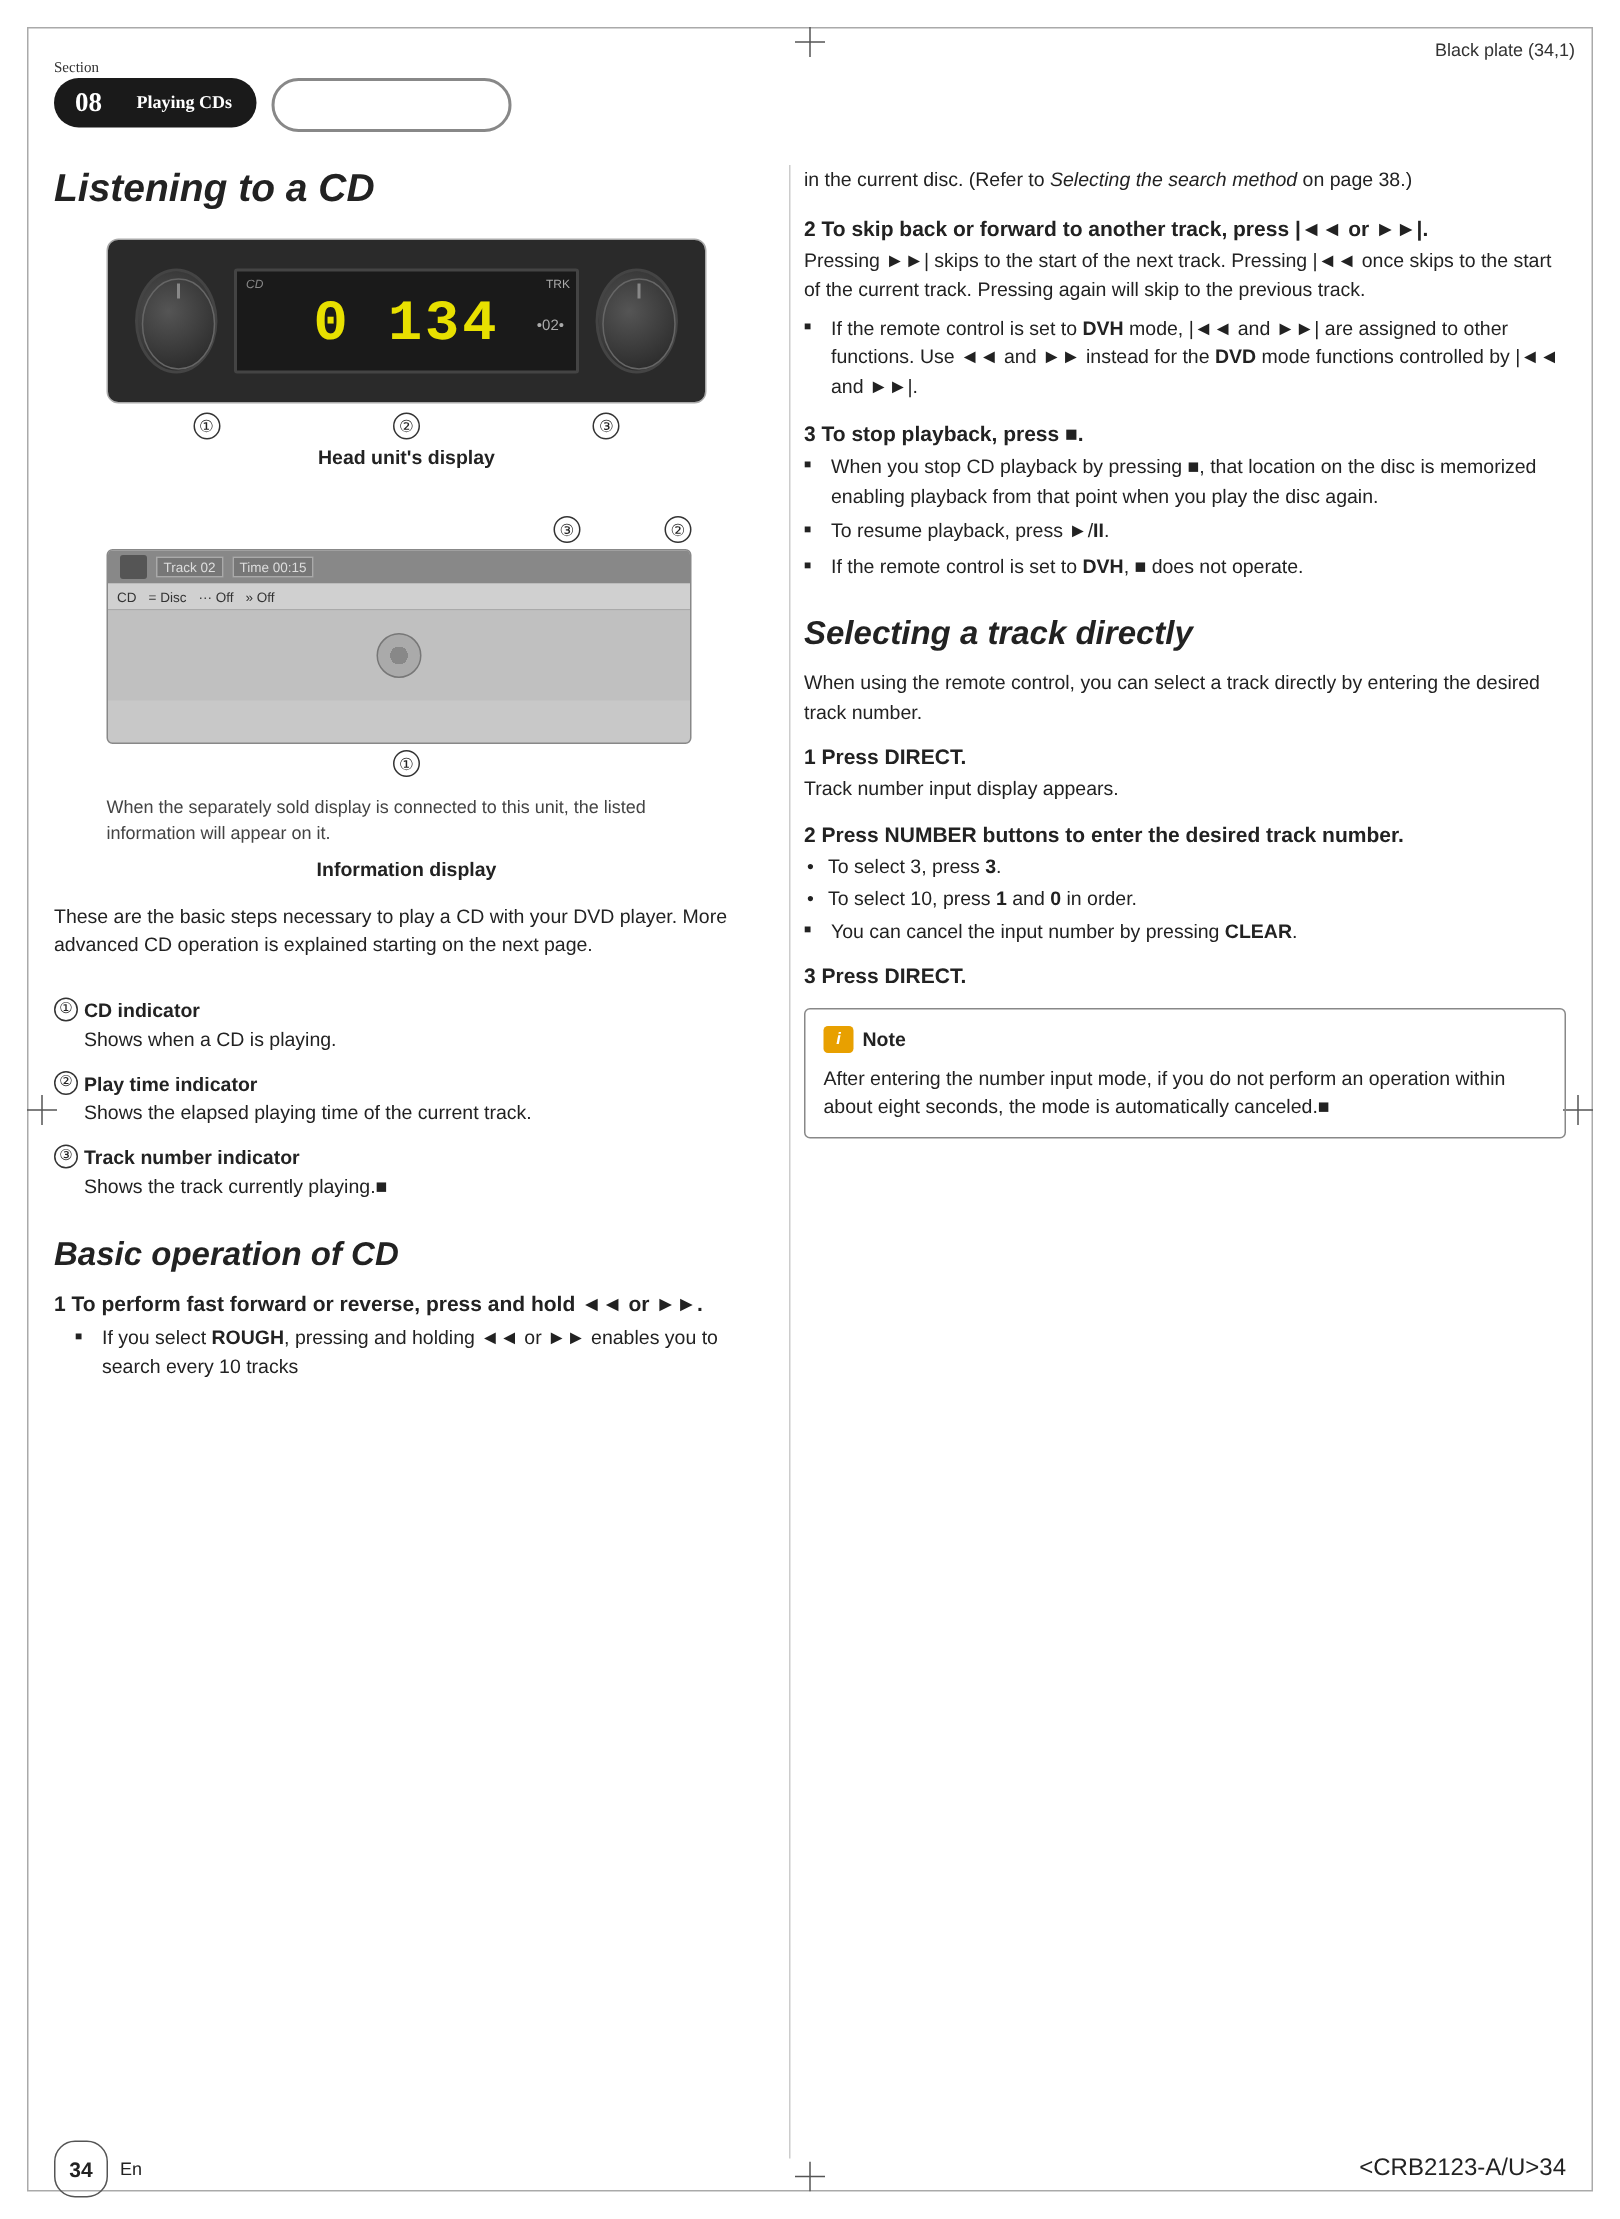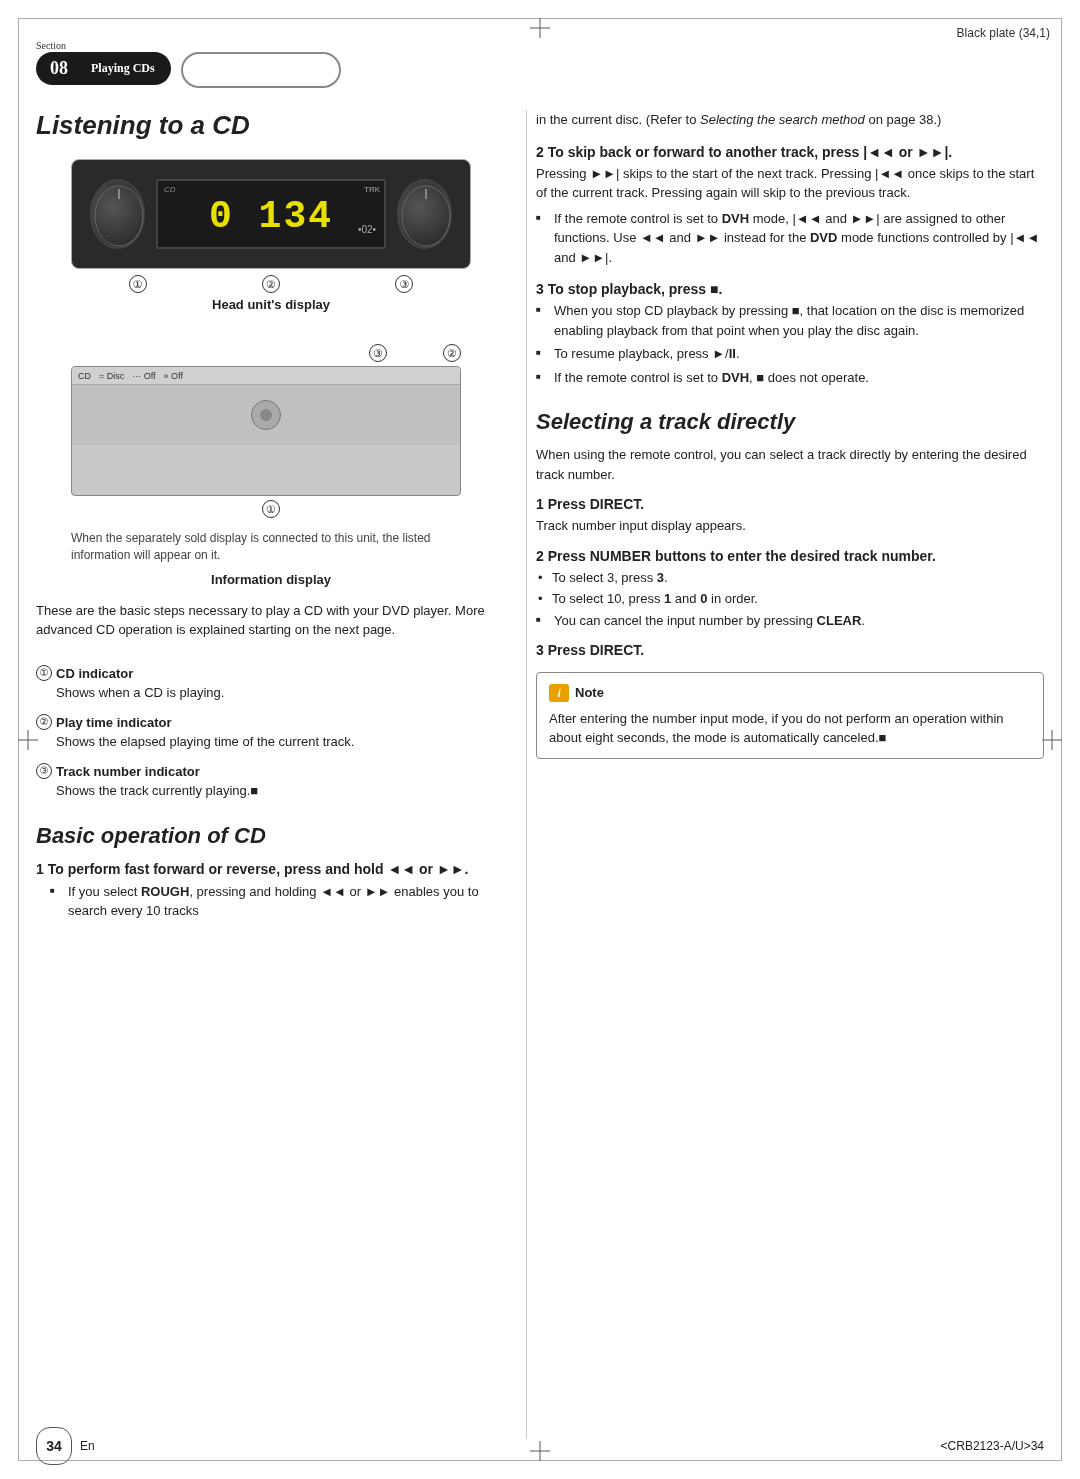--- a/index.html
+++ b/index.html
@@ -199,21 +199,21 @@
       font-size: 38px;
       font-weight: bold;
       color: #e8e000;
       letter-spacing: 2px;
       font-family: 'Courier New', monospace;
       margin-top: 4px;
     }
     .hu-dots-right {
       position: absolute;
       right: 8px;
-      bottom: 12px;
+      bottom: 24px;
       color: #aaa;
       font-size: 10px;
     }
     .callout-circle {
       width: 18px; height: 18px;
       border: 1.5px solid #333;
       border-radius: 50%;
       display: flex; align-items: center; justify-content: center;
       font-size: 11px;
       margin-bottom: 2px;
@@ -451,21 +451,21 @@
       border-radius: 14px;
       display: flex; align-items: center; justify-content: center;
       font-size: 14px;
       font-weight: bold;
     }
     .bottom-en {
       font-size: 12px;
       margin-left: 4px;
     }
     .bottom-right {
-      font-size: 12px;
+      font-size: 16px;
       text-align: center;
     }
 
     
     .col-divider {
       position: absolute;
       left: 490px;
       top: 0;
       bottom: 0;
       width: 1px;
@@ -567,20 +567,25 @@
 
     <div class="info-display-wrap">
 
       <div class="line-above-screen">
         <span class="callout-circle">③</span>
         <span class="callout-circle">②</span>
       </div>
 
       <div class="info-screen">
 
+        <div class="info-screen-toolbar">
+          <div class="info-toolbar-icon"></div>
+          <span class="info-toolbar-text">Track  02</span>
+          <span class="info-toolbar-text">Time  00:15</span>
+        </div>
 
         <div class="info-screen-status">
           <span>CD</span>
           <span>= Disc</span>
           <span>··· Off</span>
           <span>» Off</span>
         </div>
 
         <div class="info-screen-content">
           <div class="cd-icon-small"></div>

